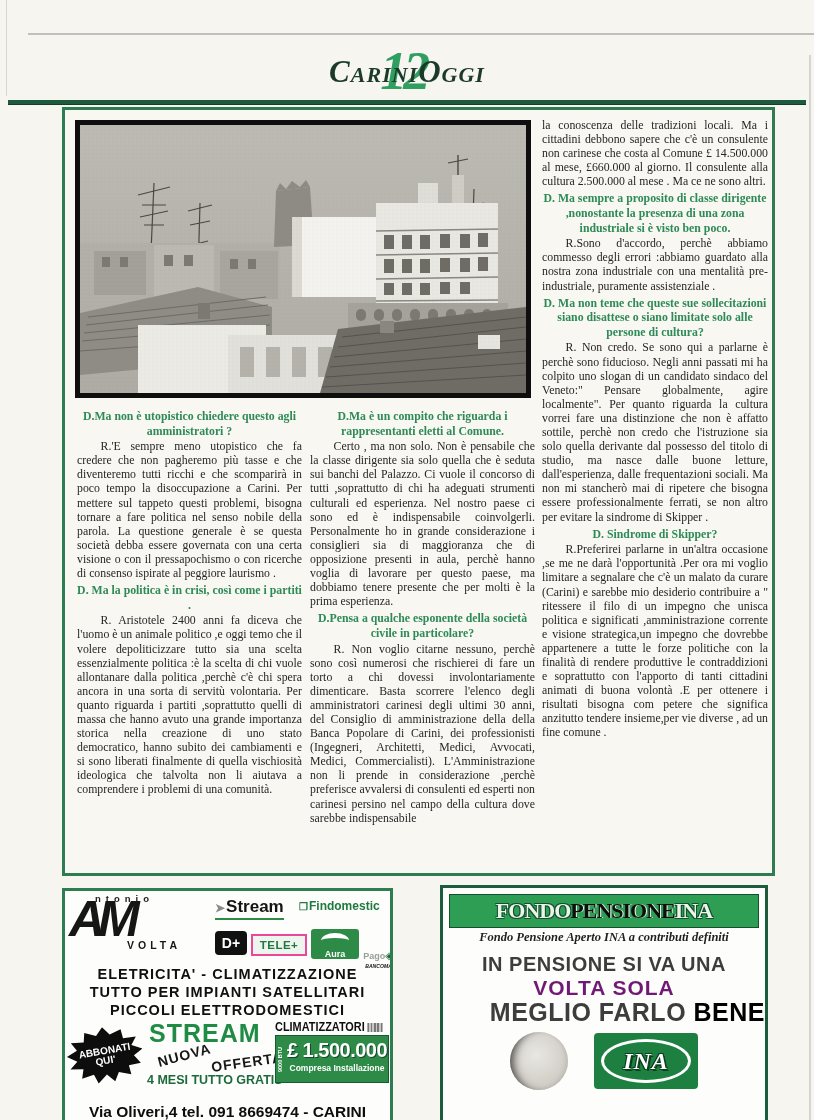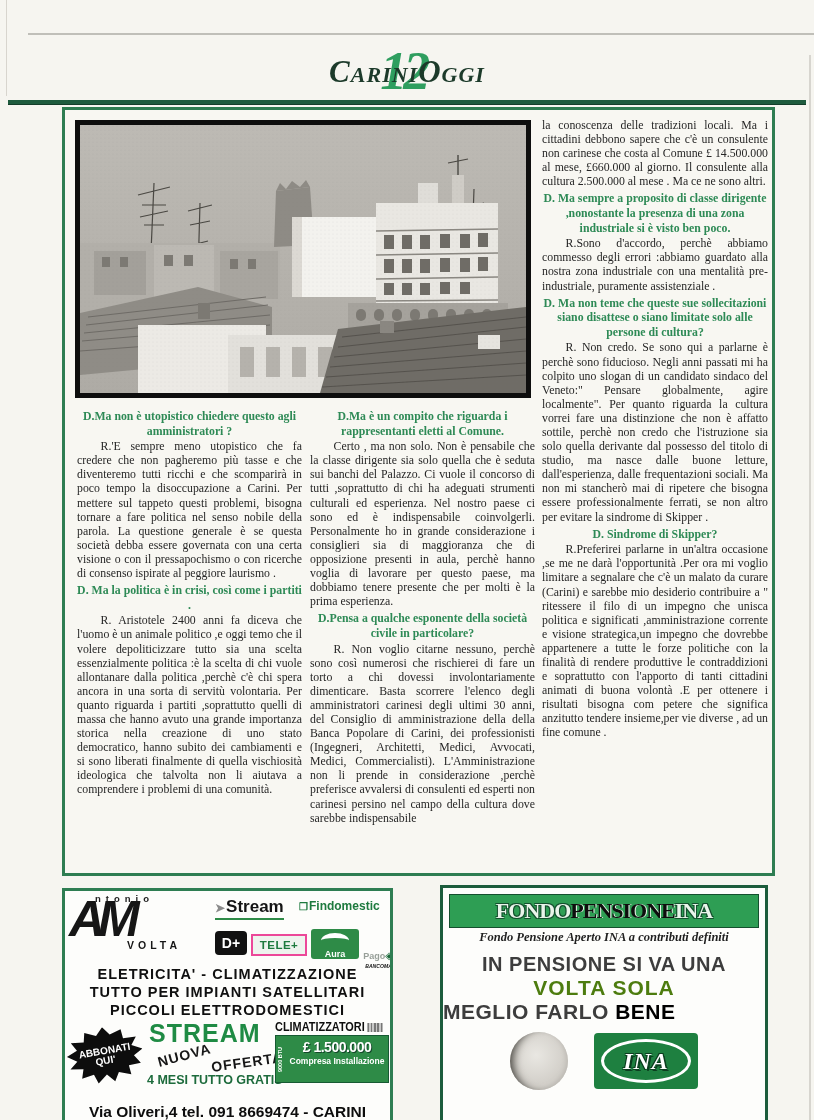--- a/index.html
+++ b/index.html
@@ -82,40 +82,40 @@
            letter-spacing:1px;color:#161616;font-family:"Liberation Sans",sans-serif;}
   .gratis{position:absolute;left:82px;top:52px;font-weight:900;font-size:12.5px;color:#1d6b3c;
           font-variant:small-caps;font-family:"Liberation Sans",sans-serif;}
   .clima{position:absolute;left:210px;top:-2px;width:115px;font-family:"Liberation Sans",sans-serif;
          font-weight:900;font-size:13px;color:#0d0d0d;transform:scaleX(.84);transform-origin:left;white-space:nowrap;}
   .brand-mark{display:inline-block;width:18px;height:9px;margin-left:3px;vertical-align:middle;
               background:repeating-linear-gradient(90deg,#555 0 2px,#bbb 2px 4px);opacity:.8;}
   .price-box{position:absolute;left:210px;top:14px;width:112px;height:46px;background:#2e8b47;border:1px solid #175a33;}
   .btu{position:absolute;left:1px;top:1px;bottom:1px;width:9px;color:#fff;font-size:5.5px;font-weight:700;
        writing-mode:vertical-rl;transform:rotate(180deg);text-align:center;font-family:"Liberation Sans",sans-serif;}
-  .price{margin:3px 0 0 10px;text-align:center;color:#fff;font-weight:900;font-size:14px;
+  .price{margin:3px 0 0 10px;text-align:center;color:#fff;font-weight:900;font-size:20px;
          font-family:"Liberation Sans",sans-serif;letter-spacing:-.5px;text-shadow:1px 1px 0 #14462a;}
   .price-note{margin:1px 0 0 10px;text-align:center;color:#fff;font-weight:800;font-size:8.5px;
               font-family:"Liberation Sans",sans-serif;}
   .m-address{margin-top:16px;text-align:center;font-weight:800;font-size:15.5px;color:#0d0d0d;
              font-family:"Liberation Sans",sans-serif;}
   .m-email{text-align:center;font-weight:700;font-size:10.5px;color:#222;margin-top:2px;
            font-family:"Liberation Sans",sans-serif;}
 
   
   .ad-ina{left:440px;top:885px;width:322px;height:240px;border:3px solid #1c5c3c;}
   .ina-banner{margin:6px 6px 0;height:32px;background:#2e9e54;border:1px solid #14502e;
               display:flex;align-items:center;justify-content:center;
               font-weight:900;font-size:22px;letter-spacing:-1px;line-height:32px;white-space:nowrap;}
   .outline-word{color:#e9f4ea;text-shadow:1px 1px 0 #14502e,-1px -1px 0 #14502e,1px -1px 0 #14502e,-1px 1px 0 #14502e;}
   .dark-word{color:#0d0d0d;text-shadow:1px 0 0 #e9f4ea;}
   .ina-sub{margin-top:2px;text-align:center;font-style:italic;font-weight:700;font-size:12.5px;color:#1f1f1f;}
   .ina-h1{margin-top:8px;text-align:center;font-weight:900;font-size:20px;color:#3d3d3d;letter-spacing:.5px;}
-  .ina-h2{text-align:center;font-weight:900;font-size:21px;color:#4d7c0f;letter-spacing:1px;line-height:24px;}
-  .ina-h3{text-align:left;font-weight:900;font-size:21px;color:#3d3d3d;letter-spacing:.5px;line-height:24px;}
+  .ina-h2{text-align:center;font-weight:900;font-size:21px;color:#701a75;letter-spacing:1px;line-height:24px;}
+  .ina-h3{text-align:right;font-weight:900;font-size:25px;color:#3d3d3d;letter-spacing:.5px;line-height:24px;}
   .ina-h3 .bene{color:#000;}
   .ina-logos{margin-top:6px;height:62px;display:flex;align-items:center;justify-content:center;gap:26px;}
   .coin{width:58px;height:58px;border-radius:50%;
         background:radial-gradient(circle at 45% 40%,#e9e7e2,#d3d0ca 60%,#dedbd5);
         box-shadow:inset 10px 0 8px -7px #4a4843, inset -2px -2px 4px #bdbab4;}
   .ina-logo{position:relative;width:104px;height:56px;background:#1e8040;border-radius:4px;}
   .ina-oval{position:absolute;left:7px;top:6px;right:7px;bottom:6px;border:3px solid #fff;border-radius:50%;
             display:flex;align-items:center;justify-content:center;}
   .ina-word{font-weight:900;font-style:italic;font-size:24px;color:#fff;letter-spacing:1px;
             text-shadow:2px 2px 0 #0c3d1f,-1px -1px 0 #0c3d1f,1px -1px 0 #0c3d1f,-1px 1px 0 #0c3d1f;}

